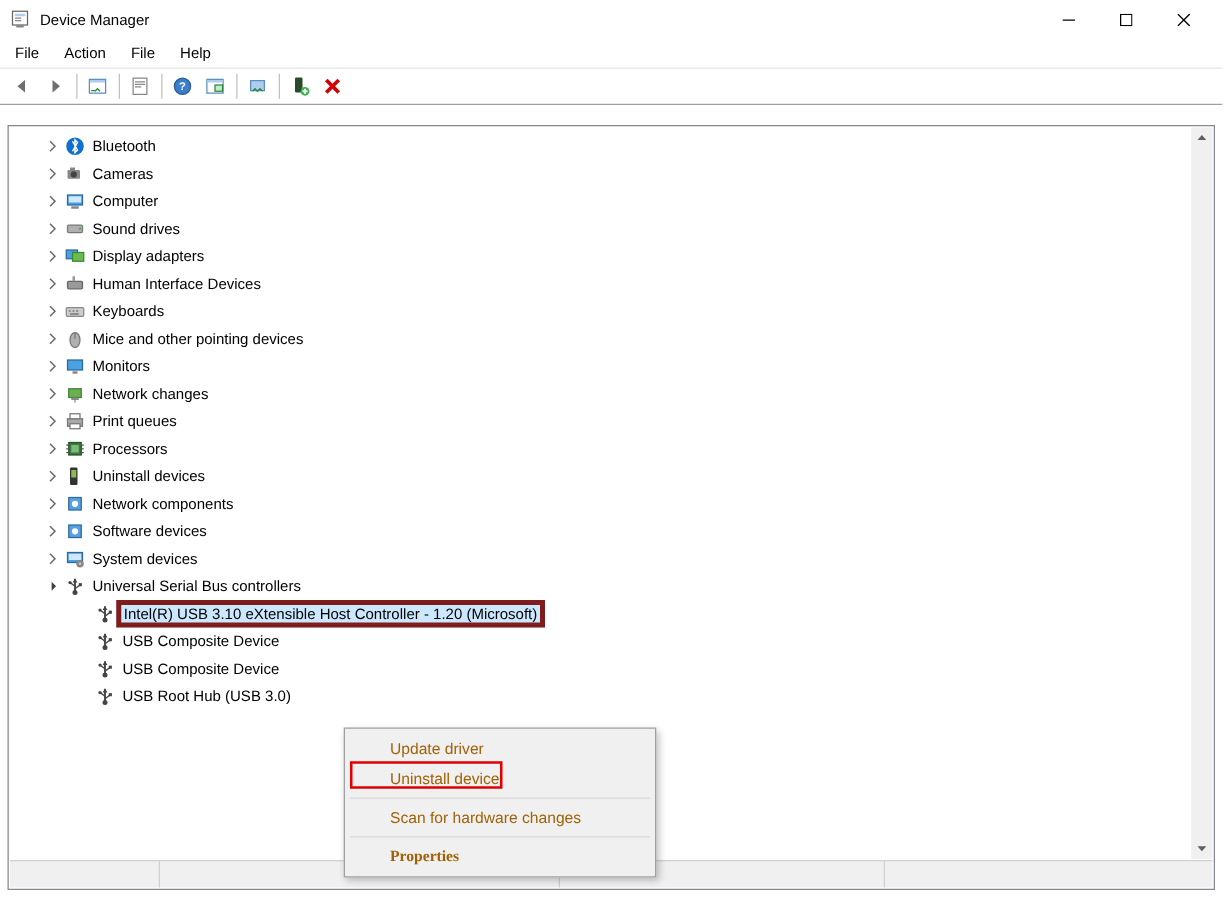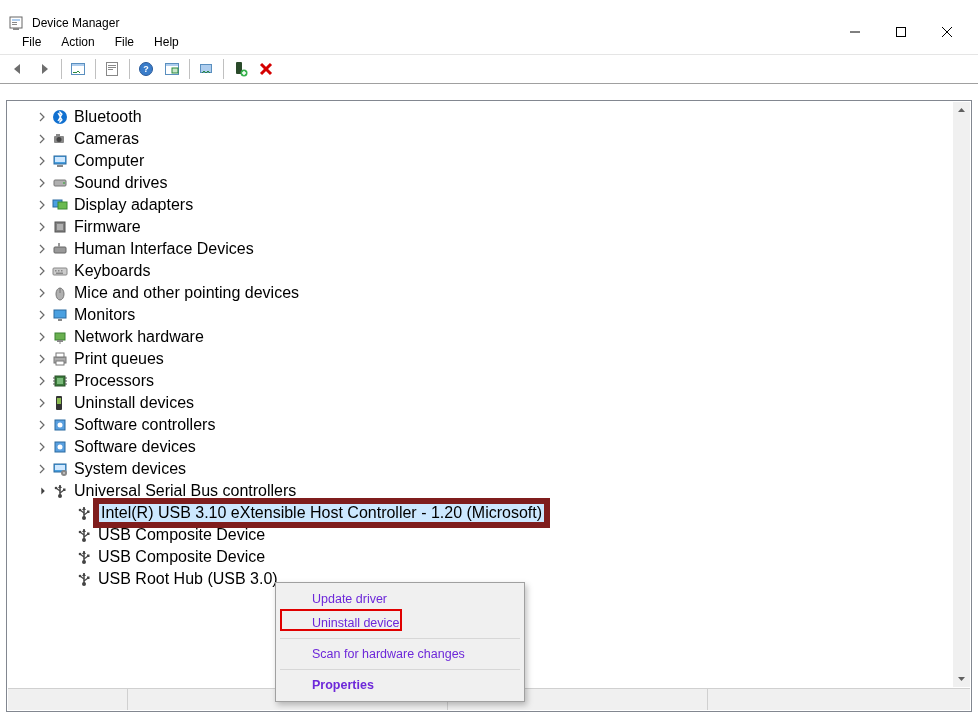--- a/index.html
+++ b/index.html
@@ -1,52 +1,52 @@
 <!DOCTYPE html>
 <html><head>
 <meta charset="utf-8">
 <style>
 * { box-sizing: border-box; margin: 0; padding: 0; font-family: "Segoe UI", Tahoma, sans-serif; }
 body { width: 978px; height: 724px; background: #fff; overflow: hidden; position: relative; }
 
 
-.titlebar { height: 32px; display: flex; padding: 16px 8px; }
+.titlebar { height: 32px; display: flex; align-items: center; padding: 0 8px; }
 .titlebar .appicon { width: 16px; height: 16px; margin-right: 8px; }
 .titlebar .title { font-size: 12px; color: #000; flex: 1; }
 .winctrls { display: flex; }
 .winbtn { width: 46px; height: 32px; display: flex; align-items: center; justify-content: center; }
 .winbtn svg { display: block; }
 
 
-.menubar { height: 22px; display: flex; align-items: center; padding: 2px 6px 4px 14px; gap: 4px; }
+.menubar { height: 22px; display: flex; align-items: center; padding: 2px 6px 4px 4px; gap: 4px; }
 .menuitem { font-size: 12px; color: #000; padding: 2px 8px; }
 
 
 .toolbar { height: 30px; border-top: 1px solid #e5e5e5; border-bottom: 1px solid #a0a0a0; display: flex; align-items: center; padding: 0 6px; gap: 2px; }
 .tbtn { width: 24px; height: 24px; display: flex; align-items: center; justify-content: center; border-radius: 2px; }
 .tbtn.sep { width: 6px; display: flex; align-items: center; justify-content: center; }
 .tsep { width: 1px; height: 20px; background: #c0c0c0; }
 
 
 .frame { position: absolute; top: 100px; left: 6px; right: 6px; bottom: 12px; border: 1px solid #828790; background: #fff; }
 .treewrap { position: absolute; top: 1px; left: 1px; right: 18px; bottom: 24px; overflow: hidden; }
 .tree { padding: 4px 0 4px 6px; }
-.noderow { display: flex; align-items: center; height: 22px; font-size: 16px; color: #000; white-space: nowrap; }
+.noderow { display: flex; align-items: center; height: 22px; font-size: 12px; color: #000; white-space: nowrap; }
 .expander { width: 16px; display: flex; align-items: center; justify-content: center; color: #6b6b6b; }
 .expander svg { display: block; }
 .devicon { width: 16px; height: 16px; margin: 0 4px 0 2px; display: flex; align-items: center; justify-content: center; }
-.noderow.selected .lbl { background: #cce8ff; border: 6px solid #7f1d1d; padding: 0 2px; margin-left: -3px; }
+.noderow.selected .lbl { background: #cce8ff; border: 4px solid #7f1d1d; padding: 0 2px; margin-left: -3px; }
 .noderow .lbl { padding: 0 2px; }
 .indent1 { padding-left: 20px; }
 .indent2 { padding-left: 44px; }
 
 
 .ctxmenu { position: absolute; top: 582px; left: 275px; width: 250px; background: #f0f0f0; border: 1px solid #a0a0a0; box-shadow: 2px 3px 6px rgba(0,0,0,0.25); padding: 4px 2px; }
-.ctxitem { height: 24px; display: flex; align-items: center; padding: 0 34px; font-size: 12.5px; color: #6d28d9; position: relative; }
-.ctxitem.bold { font-weight: 700; }
+.ctxitem { height: 24px; display: flex; align-items: center; padding: 0 34px; font-size: 12.5px; color: #a16207; position: relative; }
+.ctxitem.bold { font-weight: 700; font-family: Liberation Serif, serif; }
 .ctxsep { height: 1px; background: #d7d7d7; margin: 3px 2px; }
 .highlight-box { position: absolute; border: 2px solid #e00000; pointer-events: none; }
 
 
 .vscroll { position: absolute; top: 1px; right: 1px; width: 17px; bottom: 24px; background: #f0f0f0; }
 .vscroll .arrow { height: 17px; display: flex; align-items: center; justify-content: center; }
 .vscroll .thumb { position: absolute; top: 17px; bottom: 17px; left: 0; right: 0; }
 .statusbar { position: absolute; bottom: 1px; left: 1px; right: 1px; height: 22px; background: #f0f0f0; border-top: 1px solid #d0d0d0; display: flex; }
 .statusbar .cell { border-right: 1px solid #d0d0d0; }
 .statusbar .cell:nth-child(1){ width:120px } .statusbar .cell:nth-child(2){ width:320px } .statusbar .cell:nth-child(3){ width:260px } .statusbar .cell:nth-child(4){ flex:1; border-right:none }
@@ -247,34 +247,20 @@
     <span class="lbl">Display adapters</span>
   </div>
         <div class="noderow indent1">
     <span class="expander">
             <svg width="10" height="10">
               <path d="M3 1 L7 5 L3 9" fill="none" stroke="#6b6b6b" stroke-width="1.2"></path>
             </svg>
           </span>
     <span class="devicon">
             <svg class="icon-generic" viewBox="0 0 16 16">
-              <rect x="3" y="3" width="10" height="10" fill="#808080" stroke="#555"></rect>
-              <rect x="5" y="5" width="6" height="6" fill="#b0b0b0"></rect>
-            </svg>
-          </span>
-    <span class="lbl">Firmware</span>
-  </div>
-        <div class="noderow indent1">
-    <span class="expander">
-            <svg width="10" height="10">
-              <path d="M3 1 L7 5 L3 9" fill="none" stroke="#6b6b6b" stroke-width="1.2"></path>
-            </svg>
-          </span>
-    <span class="devicon">
-            <svg class="icon-generic" viewBox="0 0 16 16">
               <rect x="2" y="6" width="12" height="6" fill="#999" stroke="#666" rx="1"></rect>
               <rect x="6" y="2" width="2" height="4" fill="#999"></rect>
             </svg>
           </span>
     <span class="lbl">Human Interface Devices</span>
   </div>
         <div class="noderow indent1">
     <span class="expander">
             <svg width="10" height="10">
               <path d="M3 1 L7 5 L3 9" fill="none" stroke="#6b6b6b" stroke-width="1.2"></path>
@@ -325,21 +311,21 @@
               <path d="M3 1 L7 5 L3 9" fill="none" stroke="#6b6b6b" stroke-width="1.2"></path>
             </svg>
           </span>
     <span class="devicon">
             <svg class="icon-generic" viewBox="0 0 16 16">
               <rect x="3" y="4" width="10" height="7" fill="#6ab050" stroke="#3a8030"></rect>
               <rect x="5" y="11" width="6" height="2" fill="#888"></rect>
               <line x1="8" y1="11" x2="8" y2="15" stroke="#888"></line>
             </svg>
           </span>
-    <span class="lbl">Network hardware</span>
+    <span class="lbl">Network changes</span>
   </div>
         <div class="noderow indent1">
     <span class="expander">
             <svg width="10" height="10">
               <path d="M3 1 L7 5 L3 9" fill="none" stroke="#6b6b6b" stroke-width="1.2"></path>
             </svg>
           </span>
     <span class="devicon">
             <svg class="icon-generic" viewBox="0 0 16 16">
               <rect x="2" y="6" width="12" height="6" fill="#aaa" stroke="#777"></rect>
@@ -388,21 +374,21 @@
             <svg width="10" height="10">
               <path d="M3 1 L7 5 L3 9" fill="none" stroke="#6b6b6b" stroke-width="1.2"></path>
             </svg>
           </span>
     <span class="devicon">
             <svg class="icon-generic" viewBox="0 0 16 16">
               <rect x="3" y="3" width="10" height="10" fill="#5aa0e0" stroke="#2a6aa0"></rect>
               <circle cx="8" cy="8" r="2.5" fill="#fff"></circle>
             </svg>
           </span>
-    <span class="lbl">Software controllers</span>
+    <span class="lbl">Network components</span>
   </div>
         <div class="noderow indent1">
     <span class="expander">
             <svg width="10" height="10">
               <path d="M3 1 L7 5 L3 9" fill="none" stroke="#6b6b6b" stroke-width="1.2"></path>
             </svg>
           </span>
     <span class="devicon">
             <svg class="icon-generic" viewBox="0 0 16 16">
               <rect x="3" y="3" width="10" height="10" fill="#5aa0e0" stroke="#2a6aa0"></rect>

